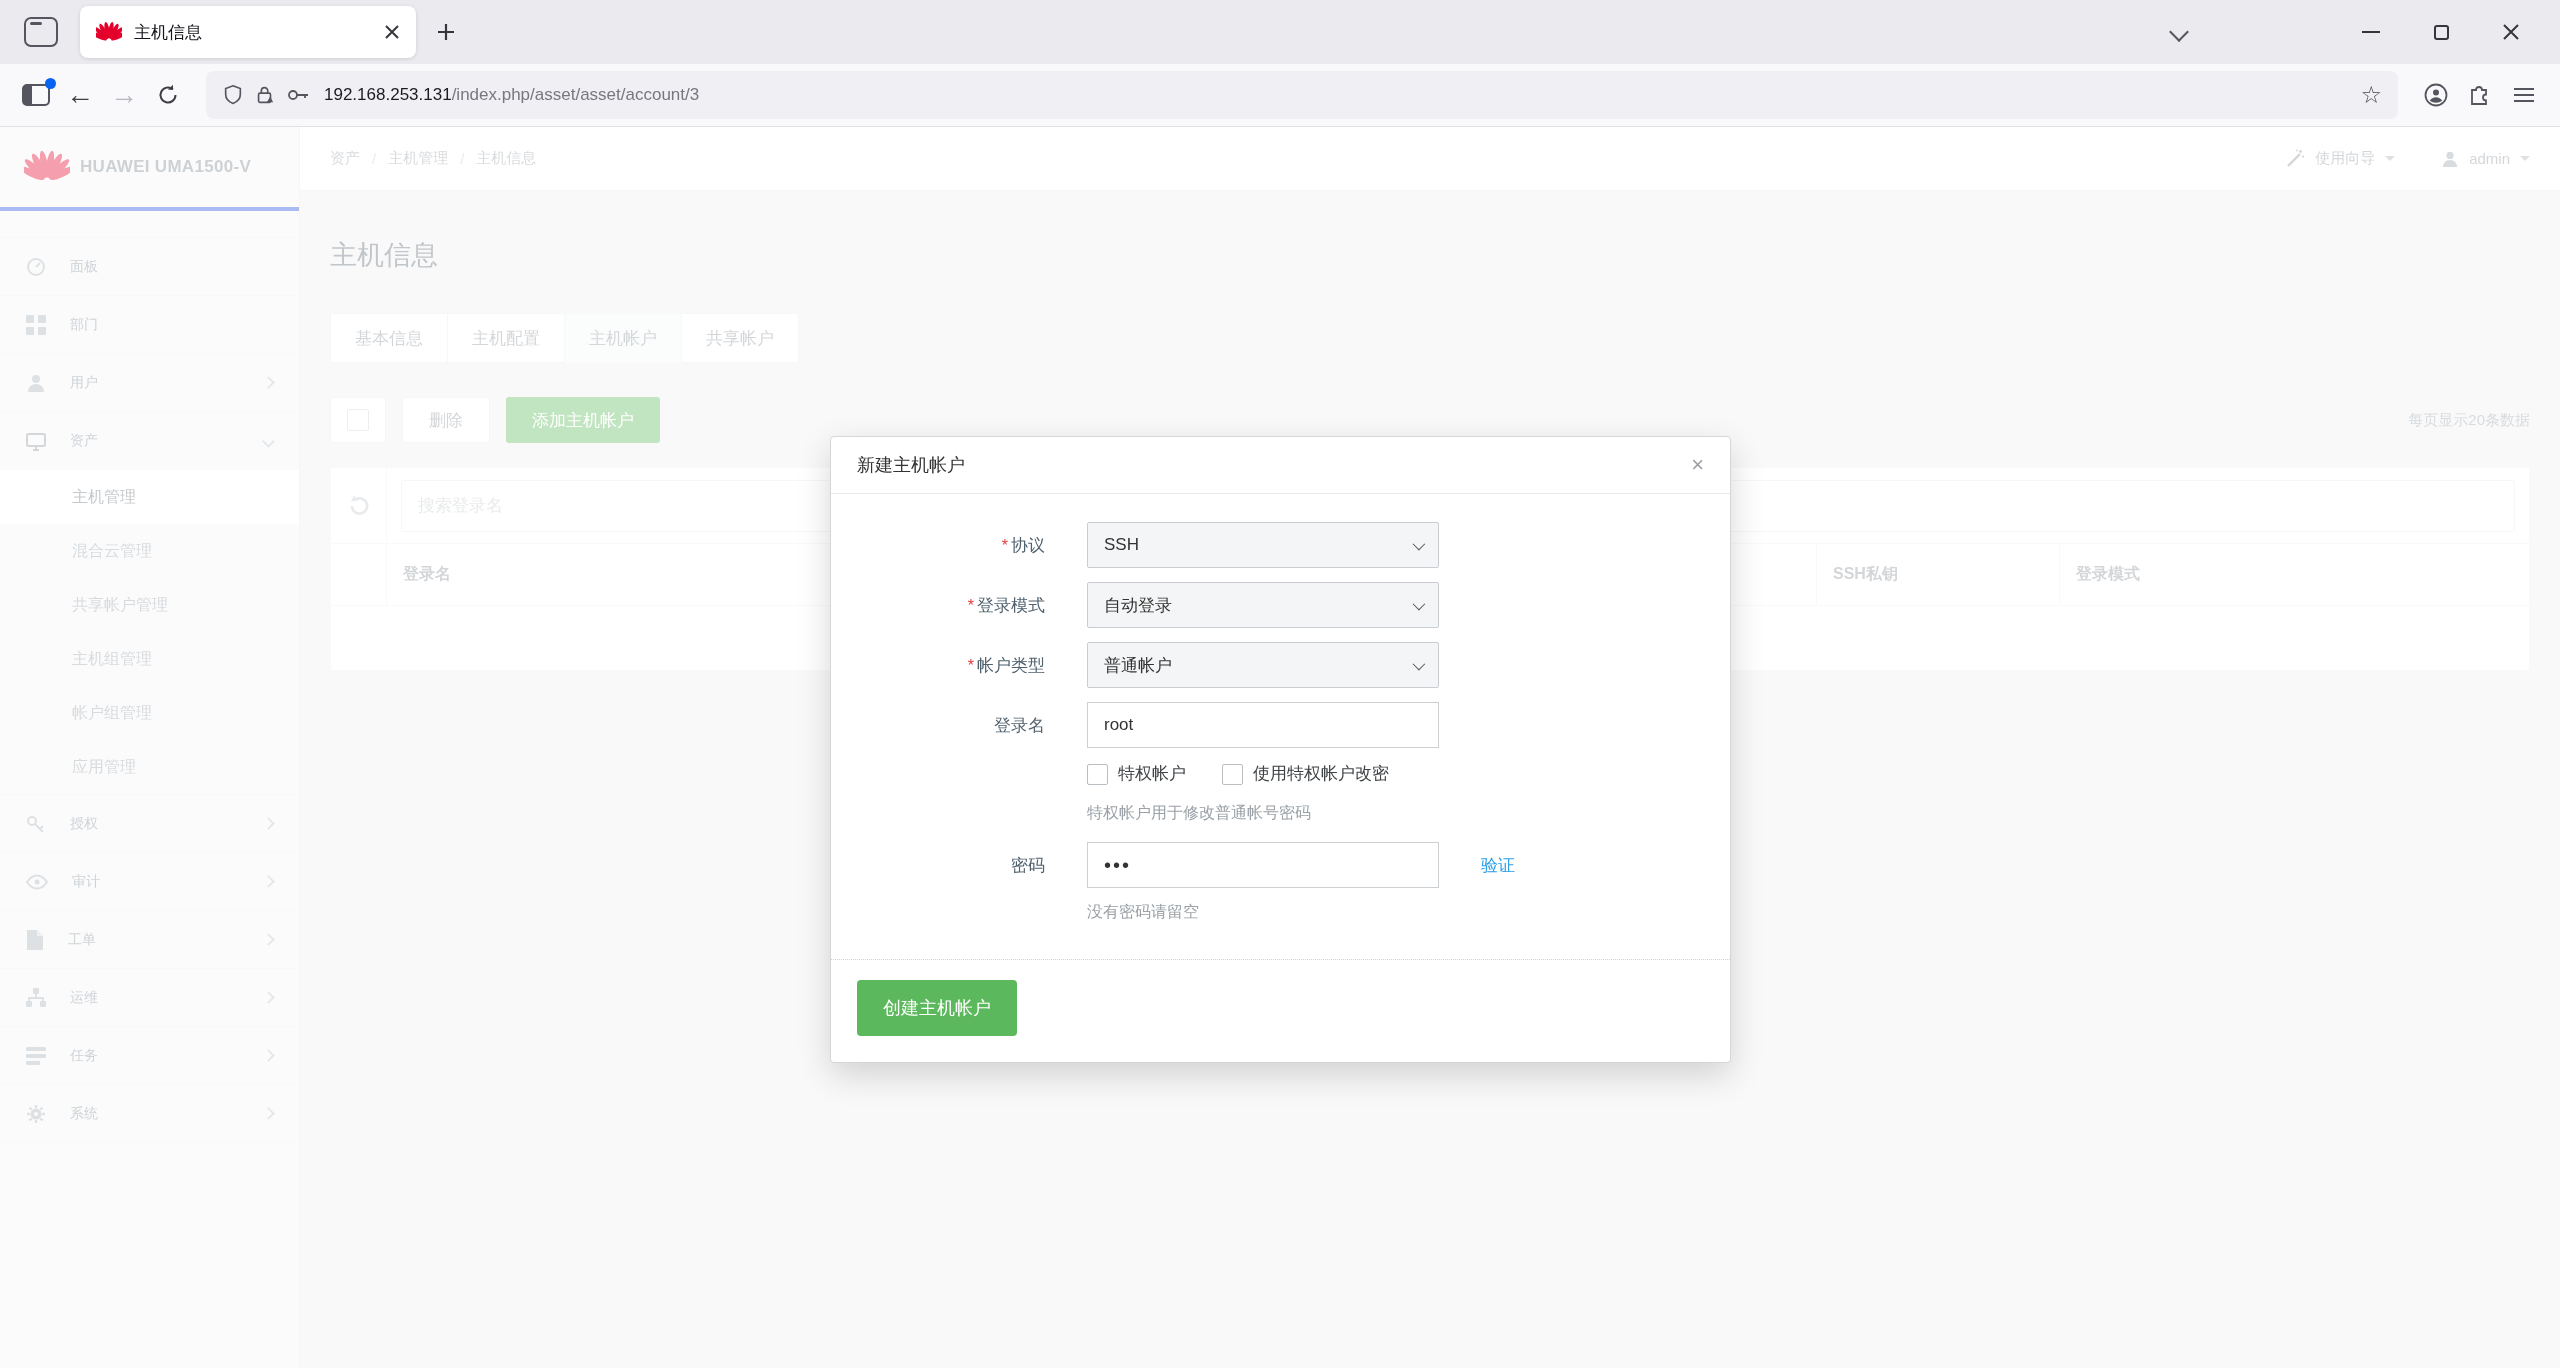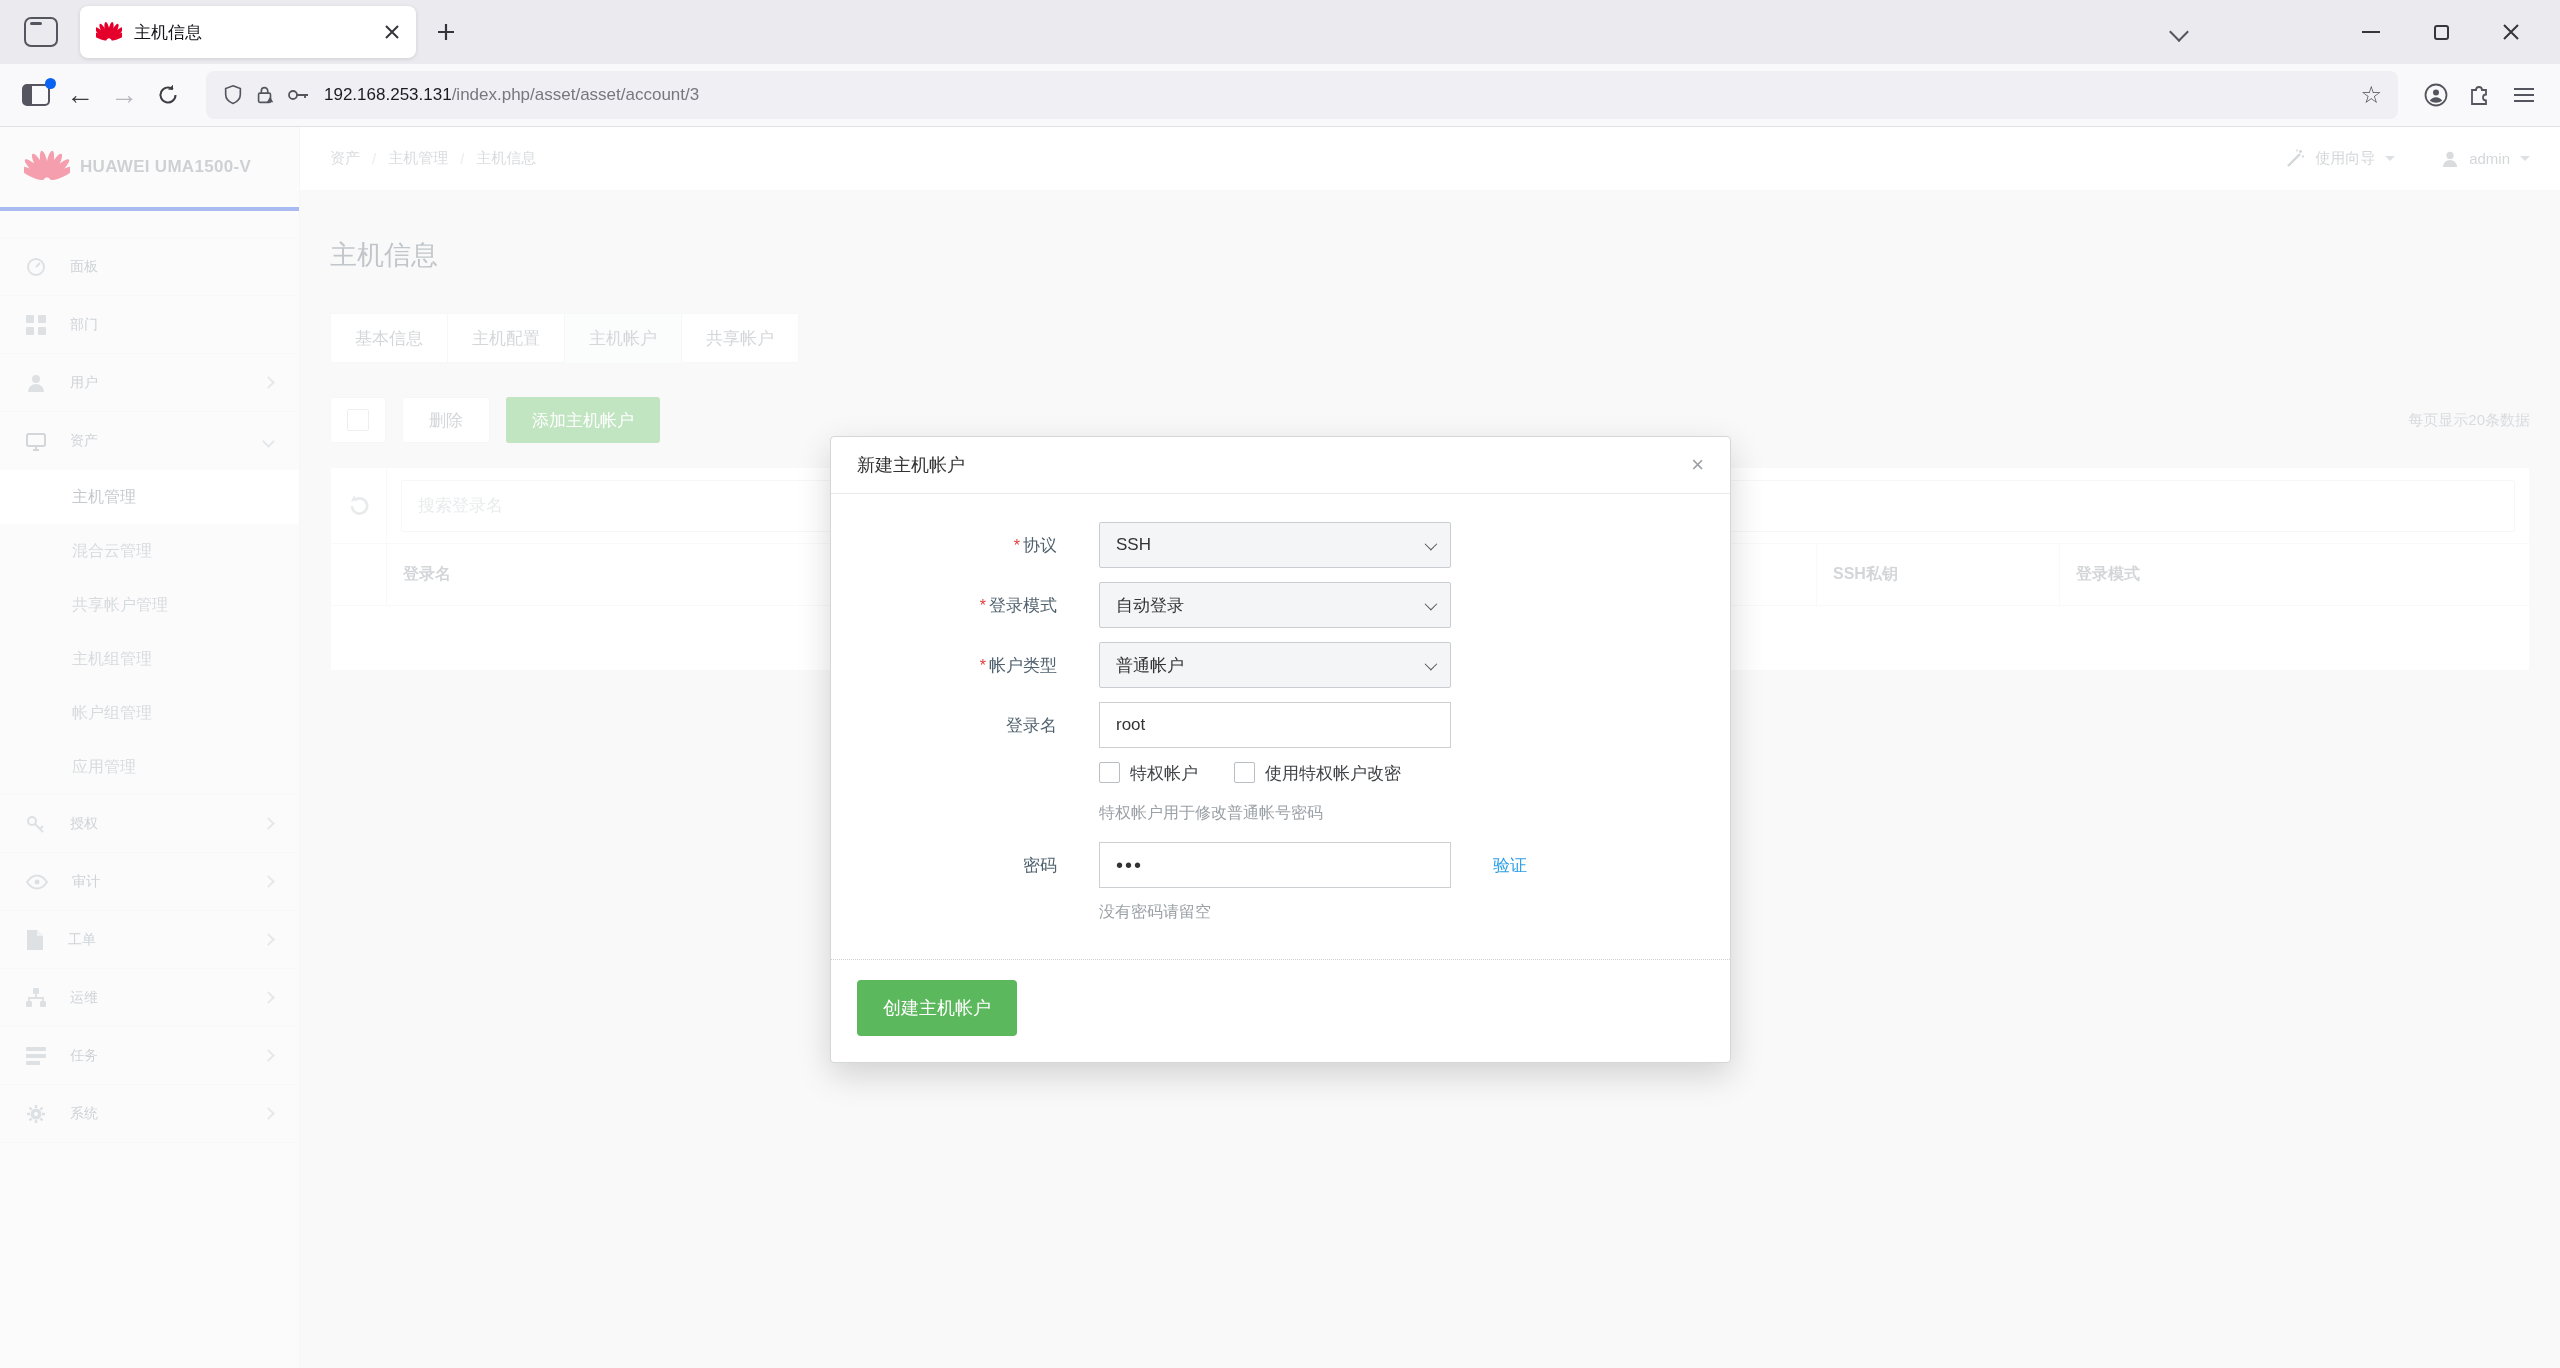--- a/index.html
+++ b/index.html
@@ -87,31 +87,31 @@
   .headrow { height:62px; font-weight:bold; color:#8d949b; font-size:16px; }
   .c1 { flex:1; padding-left:16px; }
   .c2 { width:243px; align-self:stretch; display:flex; align-items:center; border-left:1px solid #eef0f1; padding-left:16px; }
   .c3 { width:470px; align-self:stretch; display:flex; align-items:center; border-left:1px solid #eef0f1; padding-left:16px; }
   .emptyrow { height:64px; border-bottom:none; }
 
   
   .modal { position:absolute; left:830px; top:309px; width:901px; height:627px; background:#fff; border:1px solid #d4d7d9; border-radius:4px; box-shadow:0 12px 34px rgba(0,0,0,.16); z-index:10; display:flex; flex-direction:column; }
   .mhead { height:57px; flex-shrink:0; border-bottom:1px solid #e9e9e9; display:flex; align-items:center; padding:0 26px; font-size:18px; color:#333; }
   .mclose { margin-left:auto; font-size:22px; color:#9aa0a5; line-height:1; }
-  .mbody { padding:28px 26px 0; }
+  .mbody { padding:28px 14px 0; }
   .frow { display:flex; align-items:center; margin-bottom:14px; }
   .flabel { width:200px; text-align:right; color:#51626f; font-size:17px; }
   .req { color:#e23b3b; margin-right:3px; font-size:16px; }
   .fctrl { margin-left:42px; }
   .selbox { width:352px; height:46px; background:#f4f5f6; border:1px solid #c9cdd1; border-radius:2px; display:flex; align-items:center; padding:0 16px; font-size:17px; color:#333; }
   .selchev { margin-left:auto; width:9px; height:9px; border-right:1.8px solid #555; border-bottom:1.8px solid #555; transform:rotate(45deg) translateY(-2px); }
   .tinput { width:352px; height:46px; background:#fff; border:1px solid #ccd0d3; border-radius:0; padding:0 16px; font-size:17px; color:#333; outline:none; }
   .pwd { font-size:20px; letter-spacing:2px; }
   .cbrow { margin:2px 0 18px 242px; display:flex; align-items:center; gap:36px; }
-  .cbitem { display:flex; align-items:flex-start; gap:10px; color:#3f4346; font-size:17px; }
+  .cbitem { display:flex; align-items:flex-end; gap:10px; color:#3f4346; font-size:17px; }
   .mcb { width:21px; height:21px; border:1px solid #b9bec2; border-radius:2px; background:#fff; }
   .hint { margin:0 0 18px 242px; color:#9aa1a7; font-size:16px; }
   .verify { margin-left:42px; color:#2d9fe8; font-size:17px; }
   .mfoot { margin-top:auto; border-top:1px dotted #cfd2d4; padding:20px 26px 26px; }
   .submit { height:56px; padding:0 26px; background:#5cb85c; color:#fff; font-size:18px; border:none; border-radius:4px; display:inline-flex; align-items:center; }
 
   svg { display:block; }
 </style>
 </head>
 <body>

